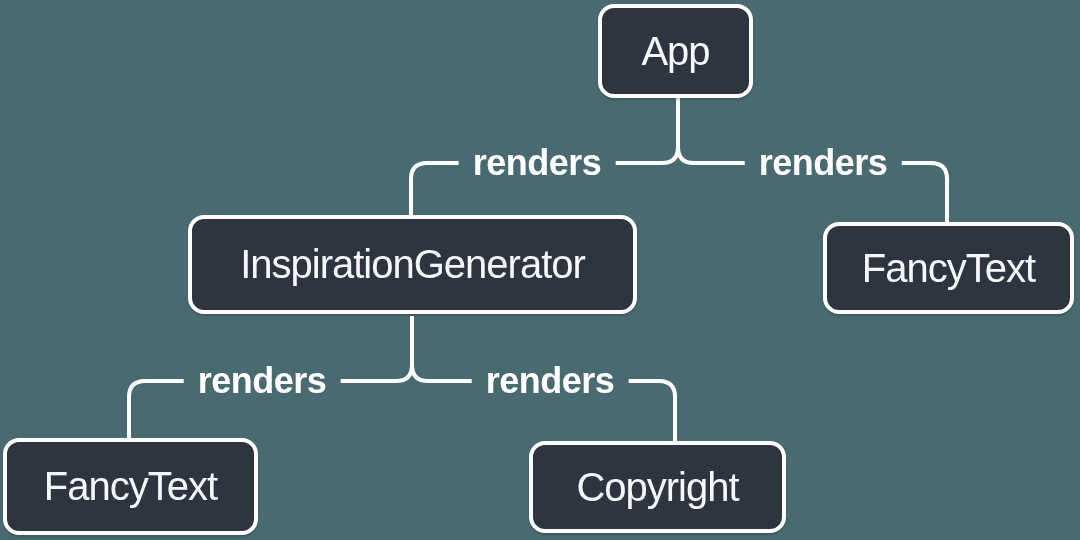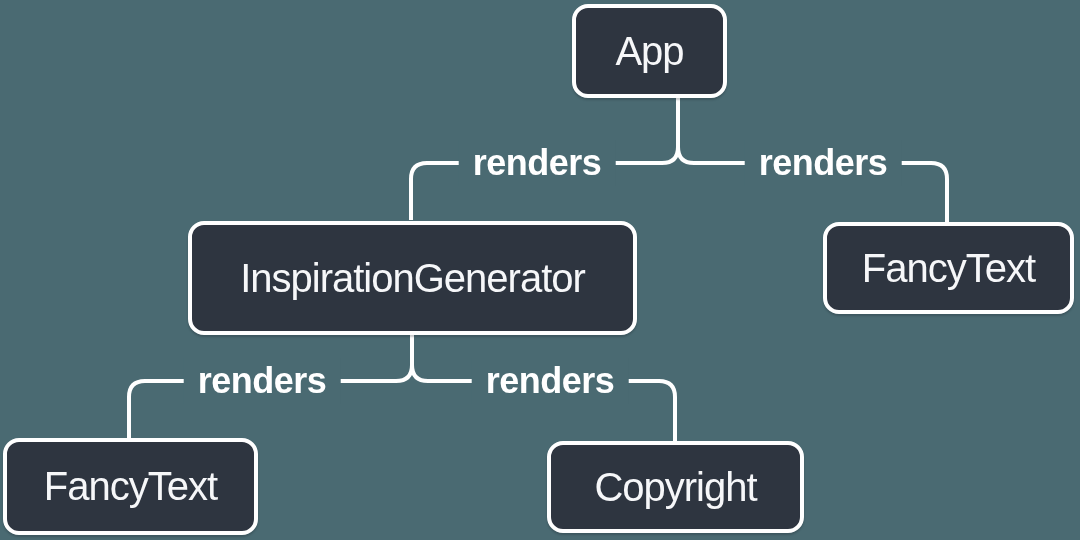--- a/index.html
+++ b/index.html
@@ -41,25 +41,25 @@
     border:4px solid var(--node-border);
     border-radius:16px;
     color:var(--node-text);
     font-size:40px;
     font-weight:400;
     letter-spacing:-1px;
     box-sizing:border-box;
     box-shadow:0 2px 2px rgba(22,32,38,0.25);
     white-space:nowrap;
   }
-  .node-app        {left:572px; top:4px;   width:155px; height:94px;}
-  .node-ig         {left:188px; top:221px; width:449px; height:114px;}
+  .node-app        {left:598px; top:4px;   width:155px; height:94px;}
+  .node-ig         {left:188px; top:215px; width:449px; height:99px;}
   .node-ft-top     {left:823px; top:222px; width:251px; height:92px;}
   .node-ft-bottom  {left:3px;   top:438px; width:255px; height:97px;}
-  .node-copyright  {left:547px; top:441px; width:257px; height:92px;}
+  .node-copyright  {left:529px; top:441px; width:257px; height:92px;}
   .edge-label{
     position:absolute;
     transform:translate(-50%,-50%);
     background:var(--bg);
     color:#ffffff;
     font-size:36px;
     font-weight:700;
     letter-spacing:-0.5px;
     padding:2px 14px;
     white-space:nowrap;

